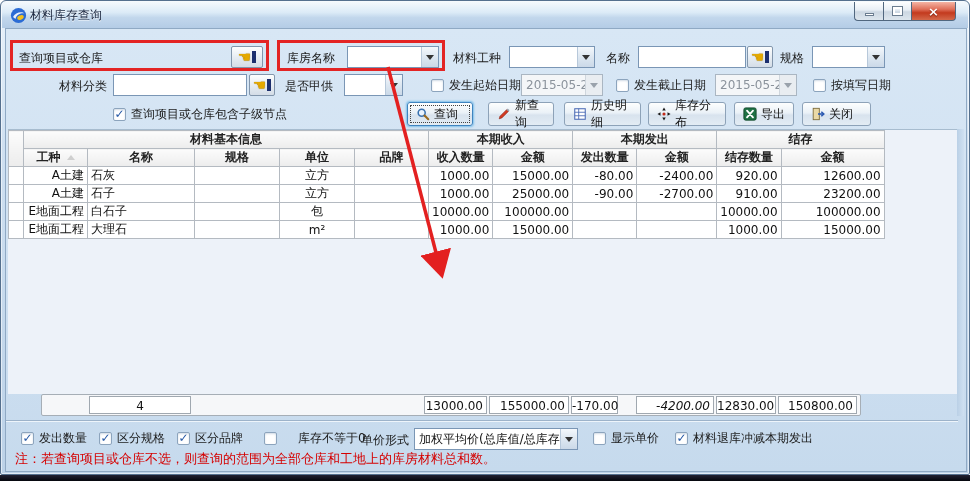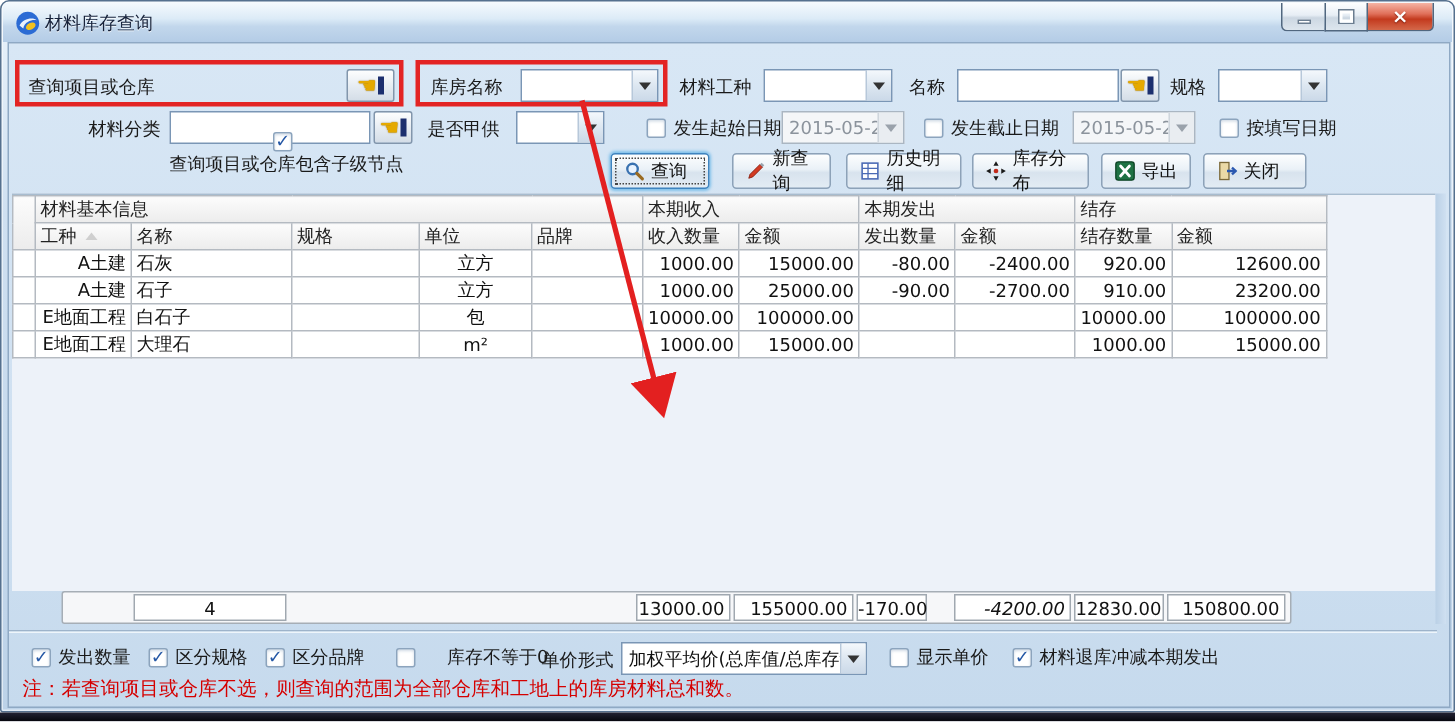--- a/index.html
+++ b/index.html
@@ -59,21 +59,21 @@
     background:linear-gradient(#fdfefe,#eaf1f7 45%,#d8e3ee 55%,#e3ecf4);
     display:flex; align-items:center; gap:4px; font-size:12px; cursor:pointer; }
   .btn.default { border-color:#3f84bf; box-shadow:0 0 2px 1px #7fc0ea; outline:1px dotted #444; outline-offset:-4px; }
   .btn svg { flex:0 0 auto; }
 
   
   #grid-viewport { position:absolute; left:7px; top:128px; width:949px; height:265px; background:#edf2f9; border-top:1px solid #a7bccf; }
   #right-strip { position:absolute; left:956px; top:128px; width:7px; height:287px; background:linear-gradient(90deg,#bad0e6,#cfe0f1); }
   table.grid { border-collapse:collapse; table-layout:fixed; font-size:12px; background:#fff; }
   table.grid th, table.grid td { border:1px solid #b4bac1; height:17px; padding:0 3px; overflow:hidden; white-space:nowrap; }
-  table.grid th { background:linear-gradient(#fcfcfc,#ececec); font-weight:normal; color:#222; text-align:left; }
+  table.grid th { background:linear-gradient(#fcfcfc,#ececec); font-weight:bold; color:#222; text-align:center; }
   table.grid td { background:#fff; }
   td.rh { background:linear-gradient(#f6f6f6,#e8e8e8); }
   .c-wt { text-align:right; }
   .c-name { text-align:left; }
   .c-ctr { text-align:center; }
   .num { text-align:right; }
   .sort-tri { display:inline-block; width:0; height:0; border-left:4px solid transparent; border-right:4px solid transparent;
     border-bottom:5px solid #cfcfcf; margin-left:6px; vertical-align:1px; }
 
   
@@ -191,21 +191,21 @@
       <span class="arrowbox">
           <span class="tri"></span>
         </span>
     </div>
 
     <div class="abs cbrow" style="left:812px;top:76px;">
       <span class="cbox"></span>
       <span class="lbl">按填写日期</span>
     </div>
 
-    <div class="abs cbrow" style="left:112px;top:87px;flex-direction:column;">
+    <div class="abs cbrow" style="left:112px;top:105px;">
       <span class="cbox on"></span>
       <span class="lbl">查询项目或仓库包含子级节点</span>
     </div>
 
     <div class="abs btn default" style="left:406px;top:101px;width:66px;">
       <svg width="14" height="14" viewBox="0 0 16 16">
         <circle cx="6.5" cy="6.5" r="4" fill="#eaf4ff" stroke="#3a72b0" stroke-width="1.8"></circle>
         <line x1="9.8" y1="9.8" x2="14" y2="14" stroke="#9a6a20" stroke-width="2.4" stroke-linecap="round"></line>
       </svg>
       <span>查询</span>

